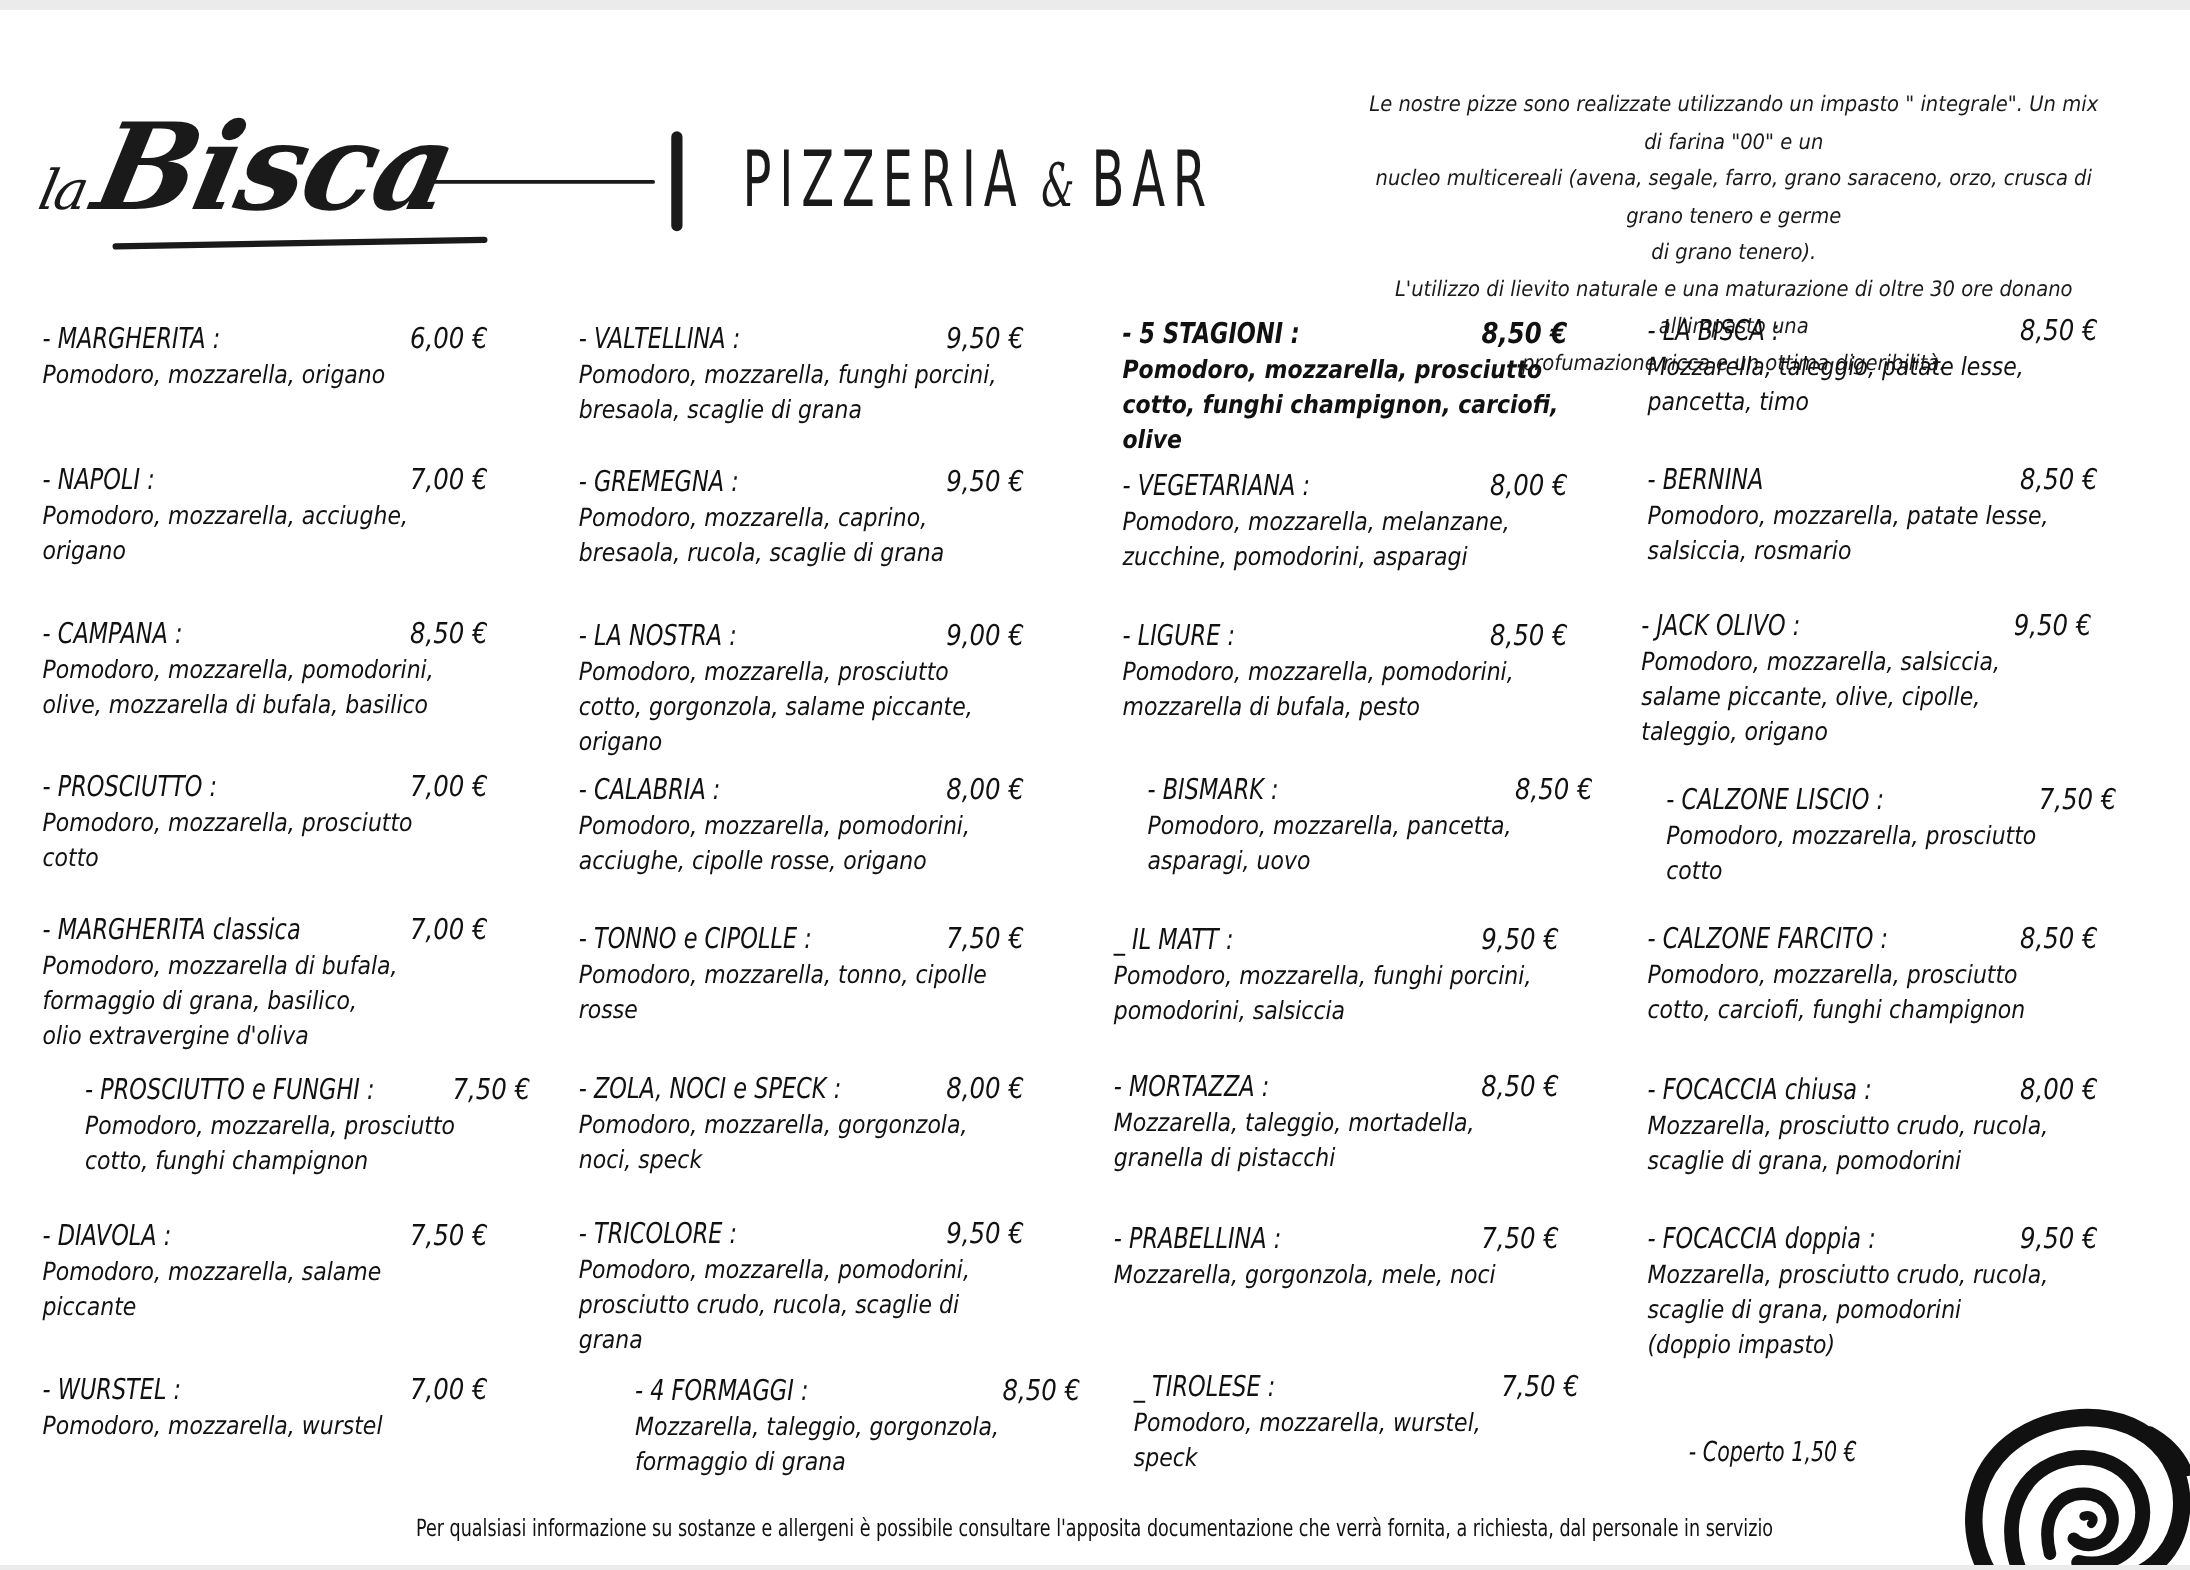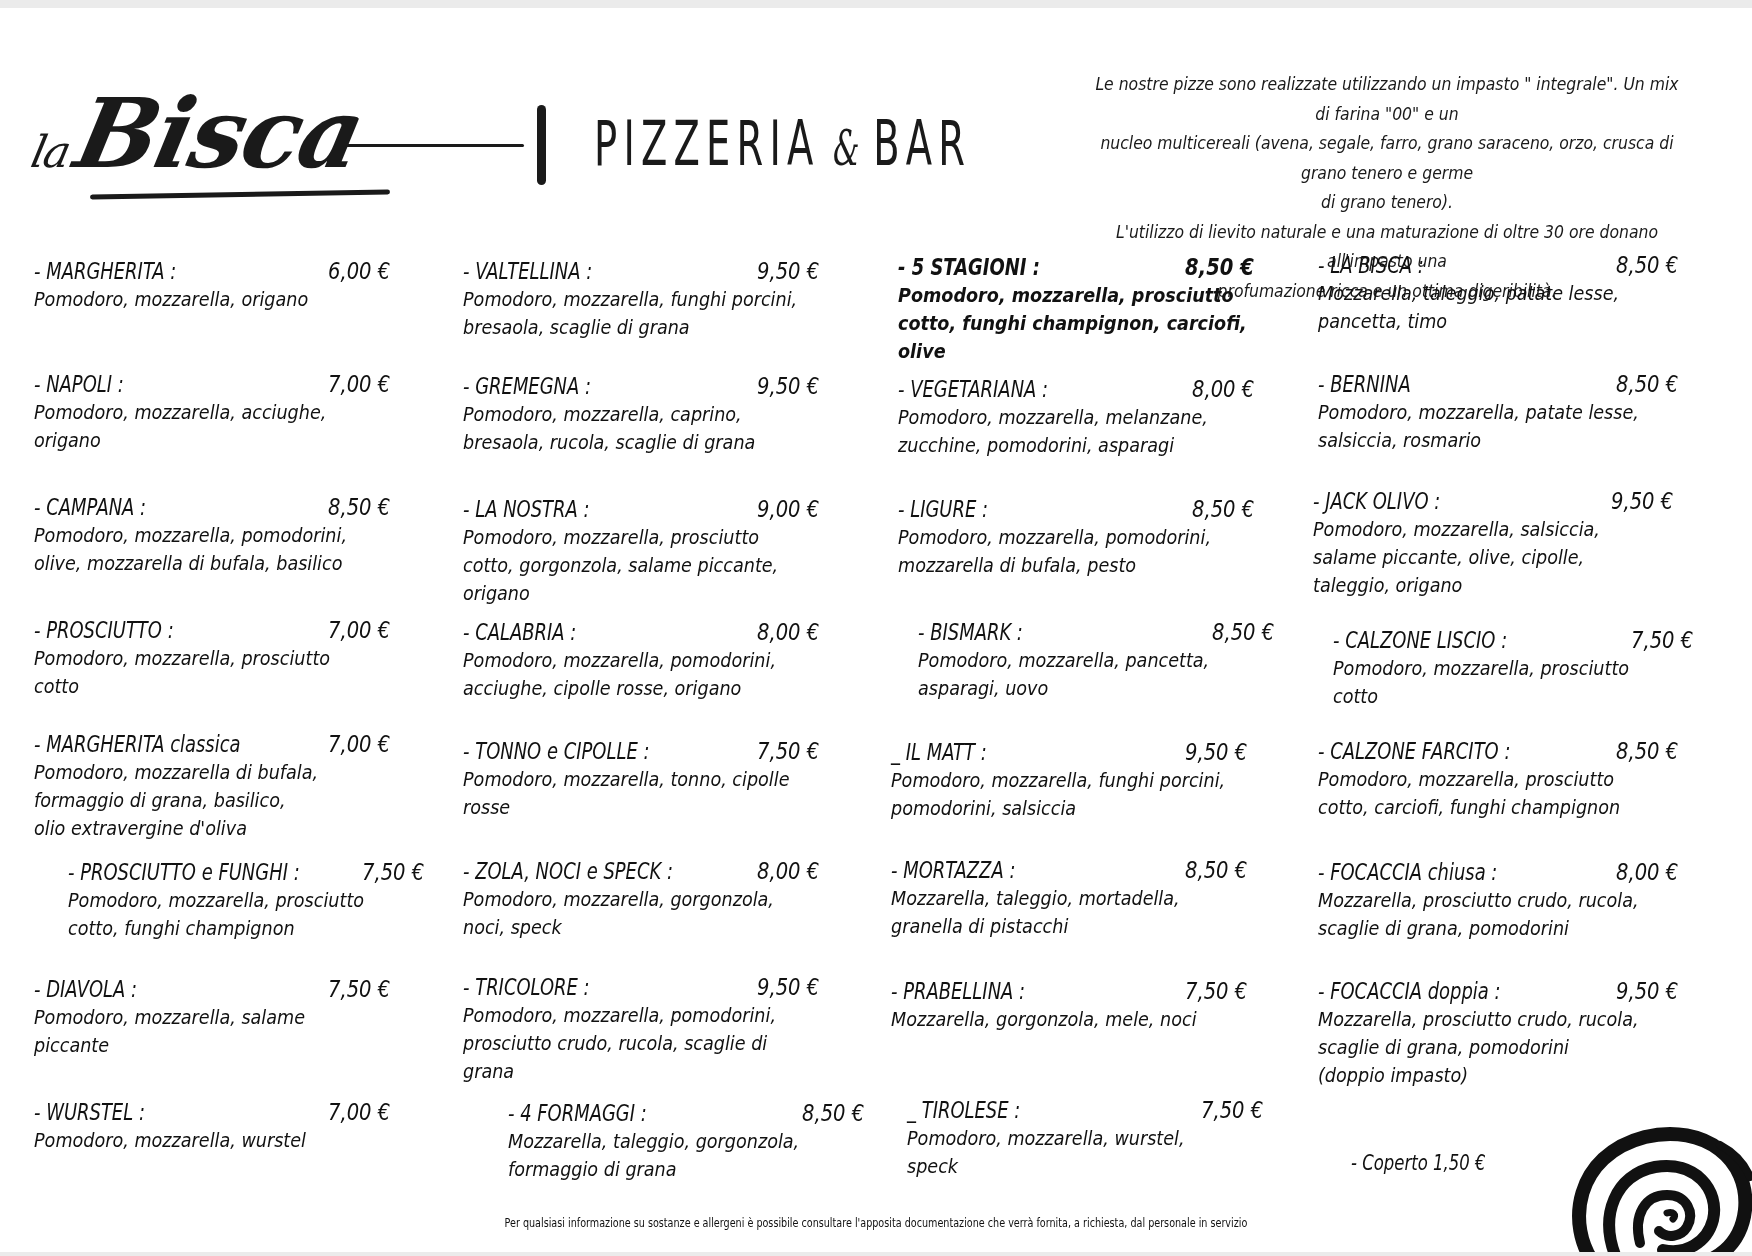--- a/index.html
+++ b/index.html
@@ -64,21 +64,21 @@
   }
 
   .coperto {
     position: absolute; left: 1351px; top: 1148px;
     font-family: "DejaVu Sans", sans-serif; font-style: italic;
     font-size: 22px; line-height: 30px; color: #111;
     transform: scaleX(0.75); transform-origin: left top;
   }
   .footer {
     position: absolute; left: 0; top: 1208px; width: 1752px; text-align: center;
-    font-family: "DejaVu Sans", sans-serif; font-size: 13px; line-height: 30px; color: #111;
+    font-family: "DejaVu Sans", sans-serif; font-size: 19px; line-height: 30px; color: #111;
   }
   .footer span { display: inline-block; transform: scaleX(0.74); transform-origin: center top; }
 
   .spiral { position: absolute; left: 1555px; top: 1115px; width: 200px; height: 141px; overflow: hidden; }
 </style>
 </head>
 <body>
 
 <div class="topband"></div>
 

